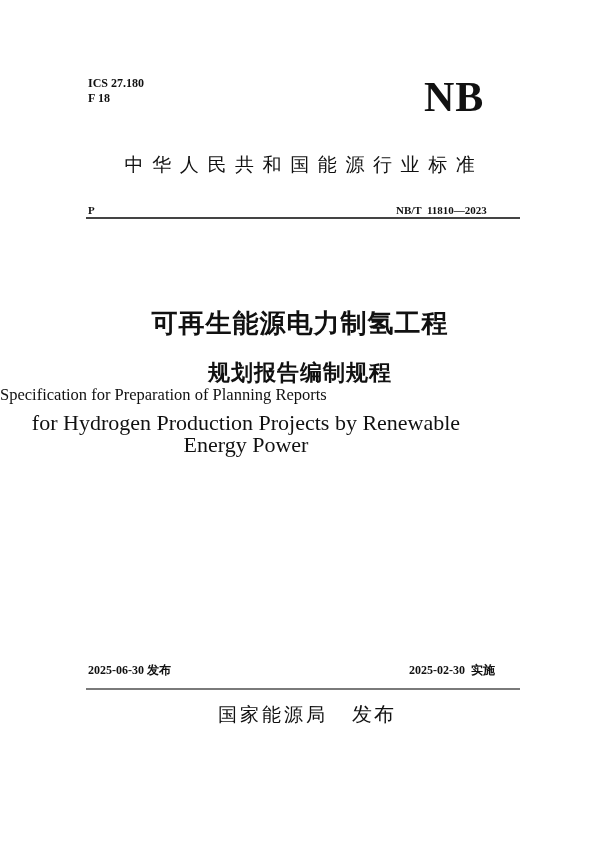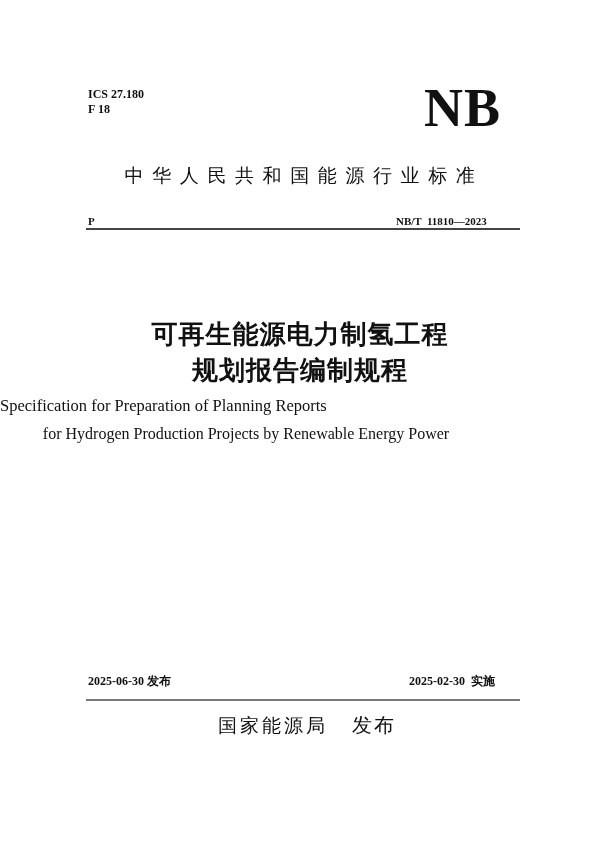--- a/index.html
+++ b/index.html
@@ -7,35 +7,35 @@
       padding: 0;
       background: #ffffff;
     }
     body {
       width: 600px;
       height: 849px;
       position: relative;
       overflow: hidden;
       color: #111111;
     }
-    .abs { position: absolute; margin-top: 11px; }
+    .abs { position: absolute; }
     .serif { font-family: "Liberation Serif", "DejaVu Serif", serif; }
     .sans { font-family: "DejaVu Sans", "Liberation Sans", sans-serif; }
 
     #ics {
       left: 88px; top: 76px;
       font-size: 12px; font-weight: bold; line-height: 14px;
     }
     #cls {
       left: 88px; top: 91px;
       font-size: 12px; font-weight: bold; line-height: 14px;
     }
     #nb-logo {
       left: 424px; top: 72px;
-      font-size: 54px; font-weight: bold; line-height: 50px;
+      font-size: 42px; font-weight: bold; line-height: 50px;
       letter-spacing: 1px;
     }
     #std-type {
       left: 0; width: 600px; top: 152px;
       text-align: center;
       font-size: 19px; line-height: 24px;
       letter-spacing: 8.6px;
       padding-left: 4px;
     }
     #field-code {
@@ -54,34 +54,34 @@
     #rule-top { top: 217px; }
     #rule-bottom { top: 688px; height: 2px; background: #7a7a7a; }
 
     #title-cn-1 {
       left: 0; width: 600px; top: 308px;
       text-align: center;
       font-size: 26px; font-weight: bold; line-height: 32px;
       letter-spacing: 1px;
     }
     #title-cn-2 {
-      left: 0; width: 600px; top: 344px;
+      left: 0; width: 600px; top: 357px;
       text-align: center;
-      font-size: 26px; font-weight: bold; line-height: 32px;
+      font-size: 22px; font-weight: bold; line-height: 32px;
       letter-spacing: 1px;
     }
     #title-en-1 {
       left: 0; width: 600px; top: 384px;
       text-align: left;
       font-size: 16.5px; line-height: 22px;
     }
     #title-en-2 {
       left: 0; width: 492px; top: 412px;
       text-align: center;
-      font-size: 16px; line-height: 22px;
+      font-size: 22px; line-height: 22px;
     }
     #issue-date {
       left: 88px; top: 662px;
       font-size: 12px; font-weight: bold; line-height: 16px;
       white-space: pre;
       text-align: center;
     }
     #impl-date {
       left: 409px; top: 662px;
       font-size: 12px; font-weight: bold; line-height: 16px;

